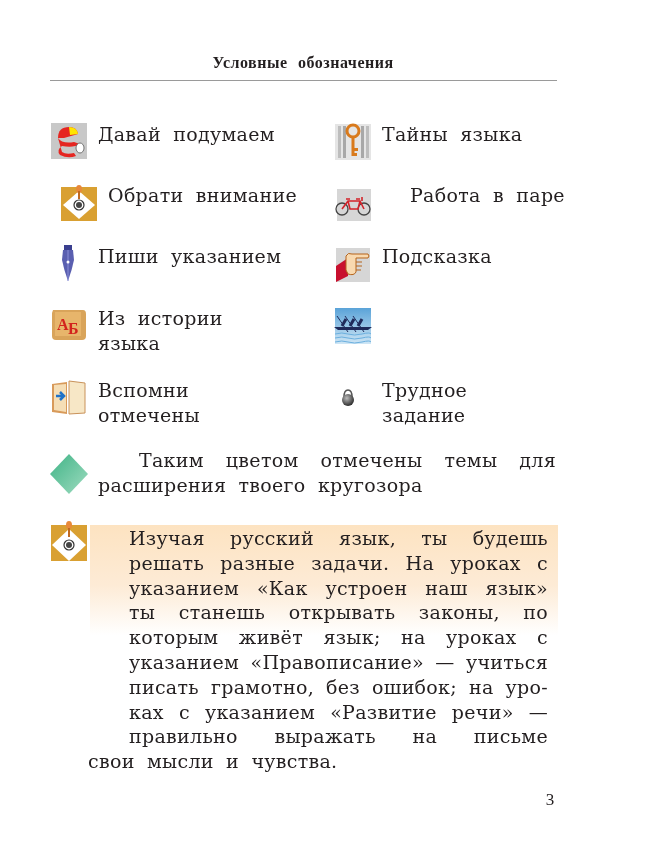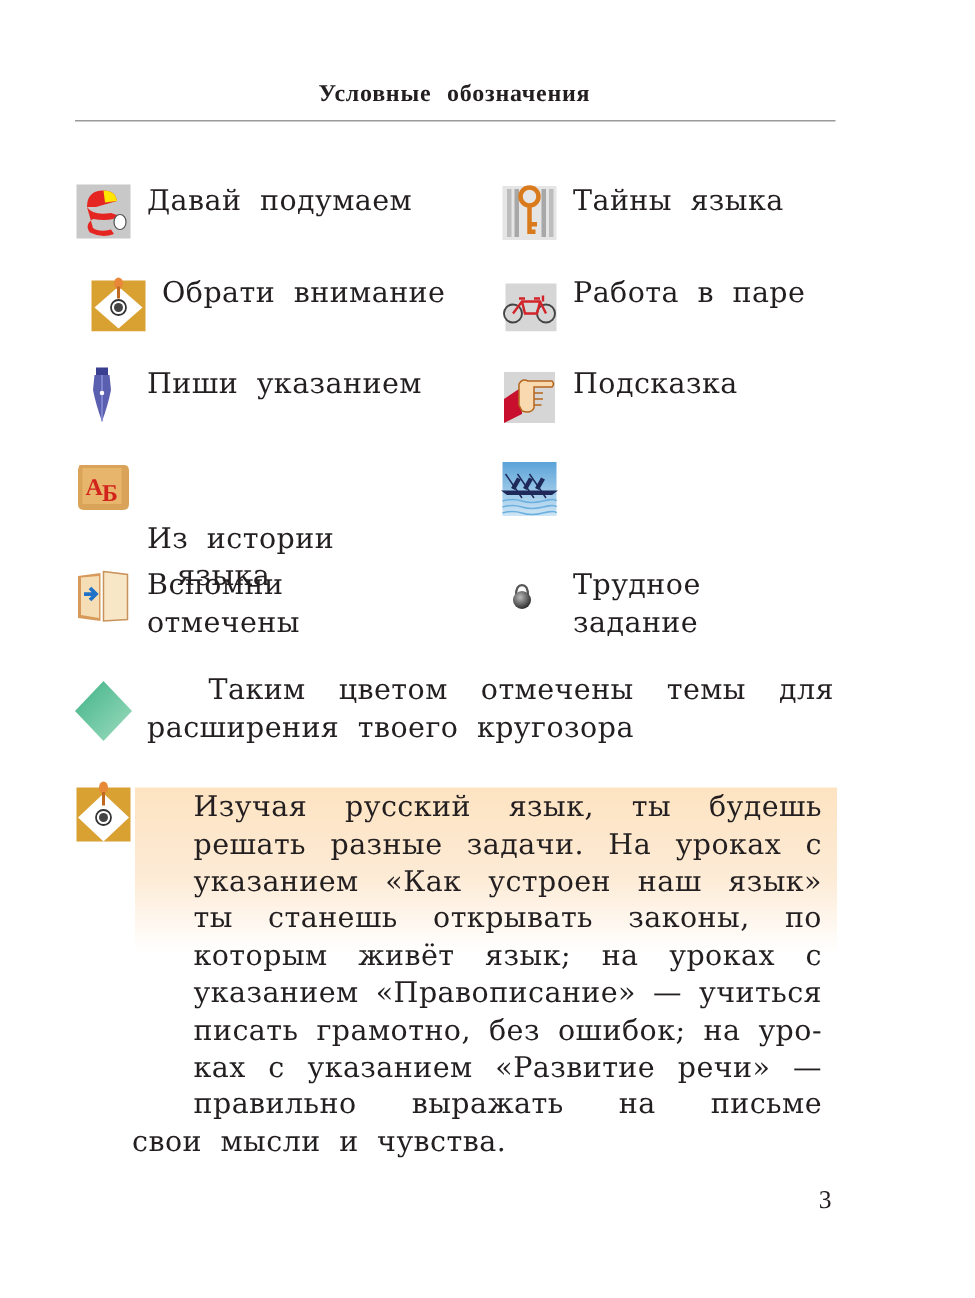--- a/index.html
+++ b/index.html
@@ -109,22 +109,22 @@
 <div class="legend-item" style="left:50px; top:306px;">
   <div class="icon">
     <svg viewBox="0 0 38 38">
       <path d="M3 4 L33 4 Q36 4 36 8 L36 30 Q36 34 32 34 L6 34 Q2 34 2 30 L2 7 Z" fill="#d9a45a"></path>
       <path d="M5 6 L31 6 L31 30 L5 30 Z" fill="#e7b56b"></path>
       <text x="7" y="24" font-family="Liberation Serif, serif" font-size="16" font-weight="bold" fill="#d3231d">А</text>
       <text x="18" y="28" font-family="Liberation Serif, serif" font-size="16" font-weight="bold" fill="#d3231d">Б</text>
     </svg>
   </div>
   <div class="label">
-    <span style="display:block; word-spacing:6px;margin-top:41px;">Из истории</span>
-    <span style="display:block;margin-left:20px;">языка</span>
+    <span style="display:block; word-spacing:6px;">Из истории</span>
+    <span style="display:block;">языка</span>
   </div>
 </div>
 
 <div class="legend-item" style="left:50px; top:378px;">
   <div class="icon">
     <svg viewBox="0 0 38 38">
       <path d="M2 6 L17 4 L17 36 L2 34 Z" fill="#d89a5a"></path>
       <path d="M4 7 L16 6 L16 34 L4 32 Z" fill="#f5deb6"></path>
       <path d="M19 3 L35 5 L35 35 L19 36 Z" fill="#f7e7c6" stroke="#c9925a" stroke-width="1"></path>
       <path d="M6 18 L13 18 M10 14 L14 18 L10 22" stroke="#1f72c8" stroke-width="2.5" fill="none"></path>
@@ -146,21 +146,21 @@
       <rect x="32" y="4" width="3" height="32" fill="#bdbdbd"></rect>
       <circle cx="19" cy="9" r="6" fill="none" stroke="#d97a1c" stroke-width="3"></circle>
       <rect x="17.5" y="14" width="3" height="20" fill="#d97a1c"></rect>
       <rect x="20" y="26" width="4" height="3" fill="#d97a1c"></rect>
       <rect x="20" y="31" width="3" height="3" fill="#d97a1c"></rect>
     </svg>
   </div>
   <div class="label">Тайны языка</div>
 </div>
 
-<div class="legend-item" style="left:334px; top:183px;">
+<div class="legend-item" style="left:334px; top:183px;gap:28px;">
   <div class="icon">
     <svg viewBox="0 0 38 38">
       <rect x="3" y="6" width="34" height="32" fill="#d6d6d6"></rect>
       <circle cx="8" cy="26" r="6" fill="none" stroke="#444" stroke-width="1.3"></circle>
       <circle cx="30" cy="26" r="6" fill="none" stroke="#444" stroke-width="1.3"></circle>
       <path d="M8 26 L14 18 L26 18 L30 26 M14 18 L16 26 L24 26 L26 18" stroke="#d3232a" stroke-width="1.6" fill="none"></path>
       <path d="M12 16 L16 16 M22 16 L26 16 M28 14 L28 18" stroke="#d3232a" stroke-width="1.6"></path>
     </svg>
   </div>
   <div class="label">Работа в паре</div>

